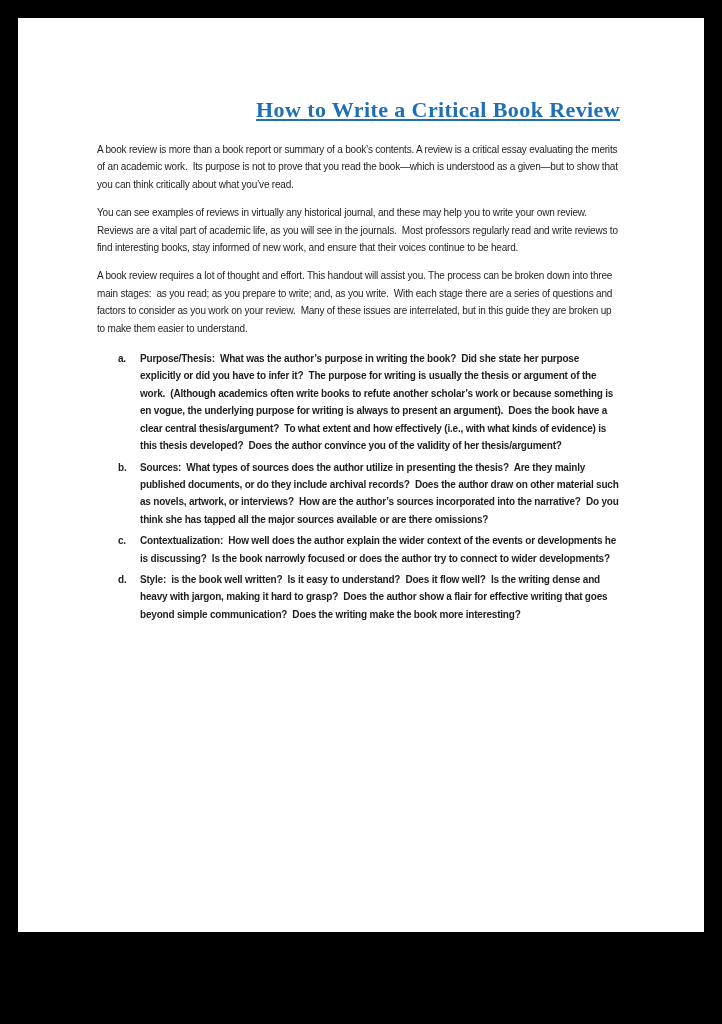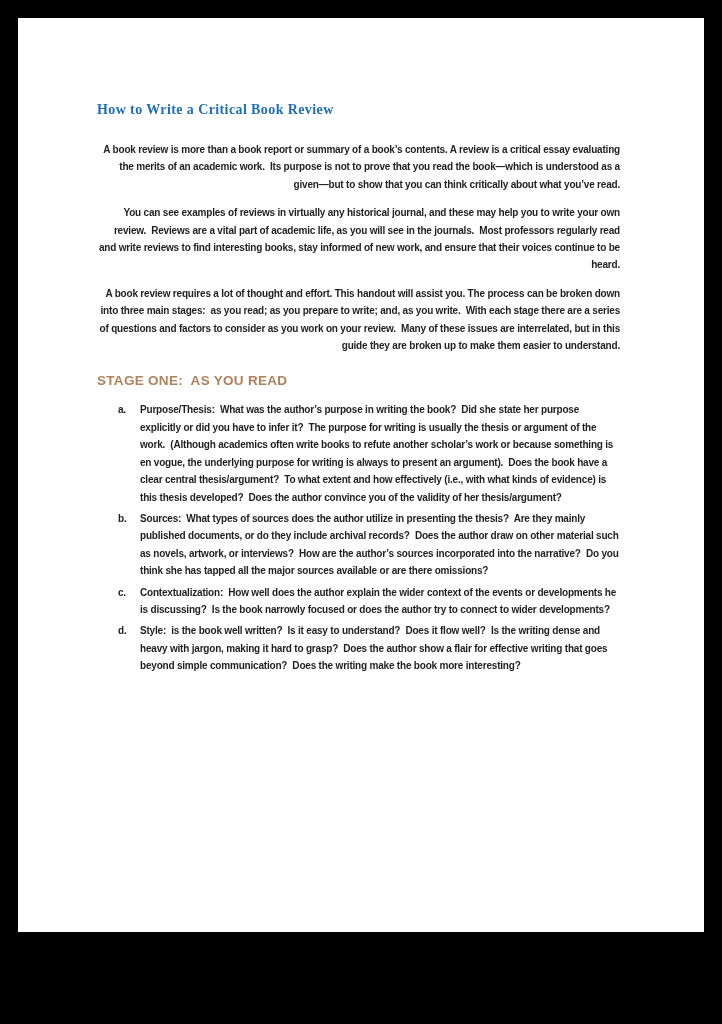--- a/index.html
+++ b/index.html
@@ -23,35 +23,35 @@
     height: 914px;
     background: var(--page-bg, #ffffff);
   }
   .content {
     padding: 79px 84px 0 79px;
   }
   .doc-title {
     margin: 0 0 18px 0;
     font-family: "Liberation Serif", serif;
     font-weight: bold;
-    font-size: 14px;
+    font-size: 22px;
     line-height: 26px;
     letter-spacing: 0.4px;
-    text-align: left;
+    text-align: right;
     color: var(--title-color, #1e6fb5);
+    text-decoration: underline;
   }
   .body-text {
     margin: 0 0 11px 0;
     font-size: 10px;
-    font-weight: 700;
+    font-weight: 400;
     letter-spacing: -0.2px;
     line-height: 17.4px;
     color: var(--body-color, #1f1f1f);
     white-space: pre-wrap;
-    text-align: right;
   }
   .body-text.pre-heading {
     margin-bottom: 12px;
   }
   .section-heading {
     margin: 19px 0 10px 0;
     font-size: 13.5px;
     font-weight: 600;
     letter-spacing: 0.3px;
     color: var(--heading-color, #b0825c);
@@ -93,21 +93,20 @@
     <div class="content">
 
       <h1 class="doc-title">How to Write a Critical Book Review</h1>
 
       <p class="body-text">A book review is more than a book report or summary of a book’s contents. A review is a critical essay evaluating the merits of an academic work.  Its purpose is not to prove that you read the book—which is understood as a given—but to show that you can think critically about what you’ve read.</p>
 
       <p class="body-text">You can see examples of reviews in virtually any historical journal, and these may help you to write your own review.  Reviews are a vital part of academic life, as you will see in the journals.  Most professors regularly read and write reviews to find interesting books, stay informed of new work, and ensure that their voices continue to be heard.</p>
 
       <p class="body-text pre-heading">A book review requires a lot of thought and effort. This handout will assist you. The process can be broken down into three main stages:  as you read; as you prepare to write; and, as you write.  With each stage there are a series of questions and factors to consider as you work on your review.  Many of these issues are interrelated, but in this guide they are broken up to make them easier to understand.</p>
 
-      <h2 class="section-heading">STAGE ONE:  AS YOU READ</h2>
 
 
       <div class="lettered-list">
 
         <div class="list-item">
           <span class="list-marker">a.</span>
           <span class="list-text">Purpose/Thesis:  What was the author’s purpose in writing the book?  Did she state her purpose explicitly or did you have to infer it?  The purpose for writing is usually the thesis or argument of the work.  (Although academics often write books to refute another scholar’s work or because something is en vogue, the underlying purpose for writing is always to present an argument).  Does the book have a clear central thesis/argument?  To what extent and how effectively (i.e., with what kinds of evidence) is this thesis developed?  Does the author convince you of the validity of her thesis/argument?</span>
         </div>
 
         <div class="list-item">

